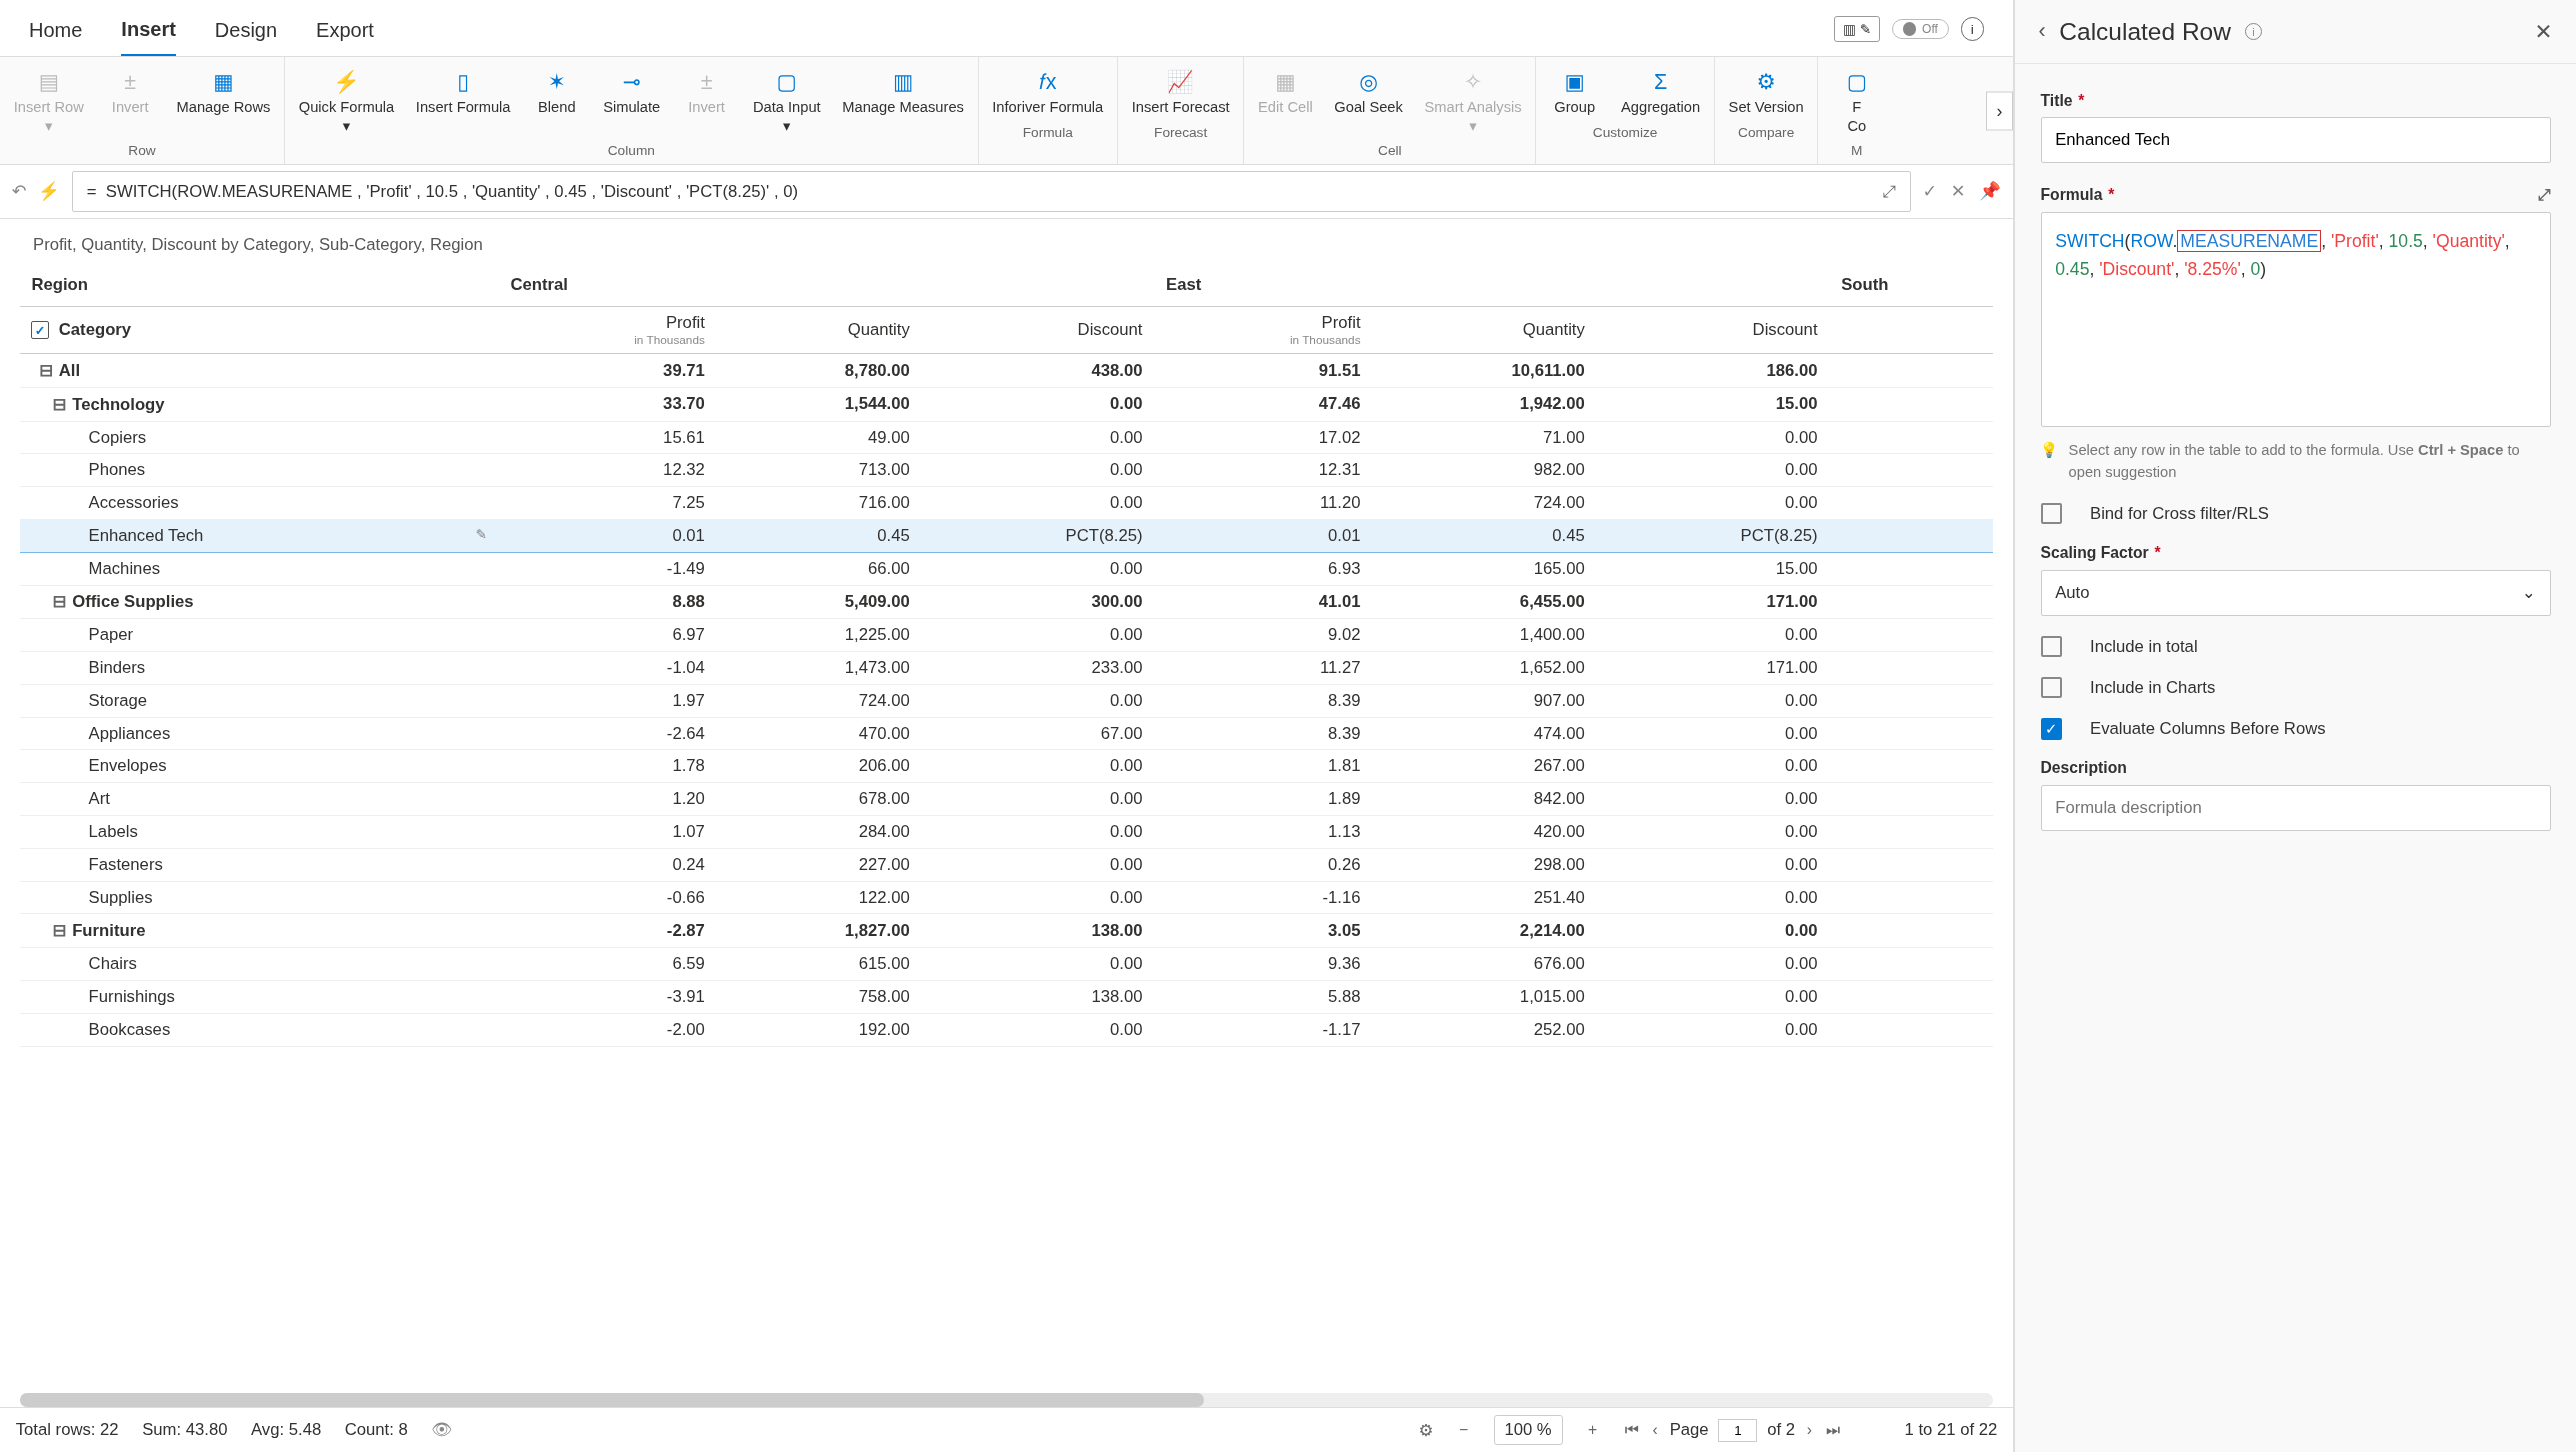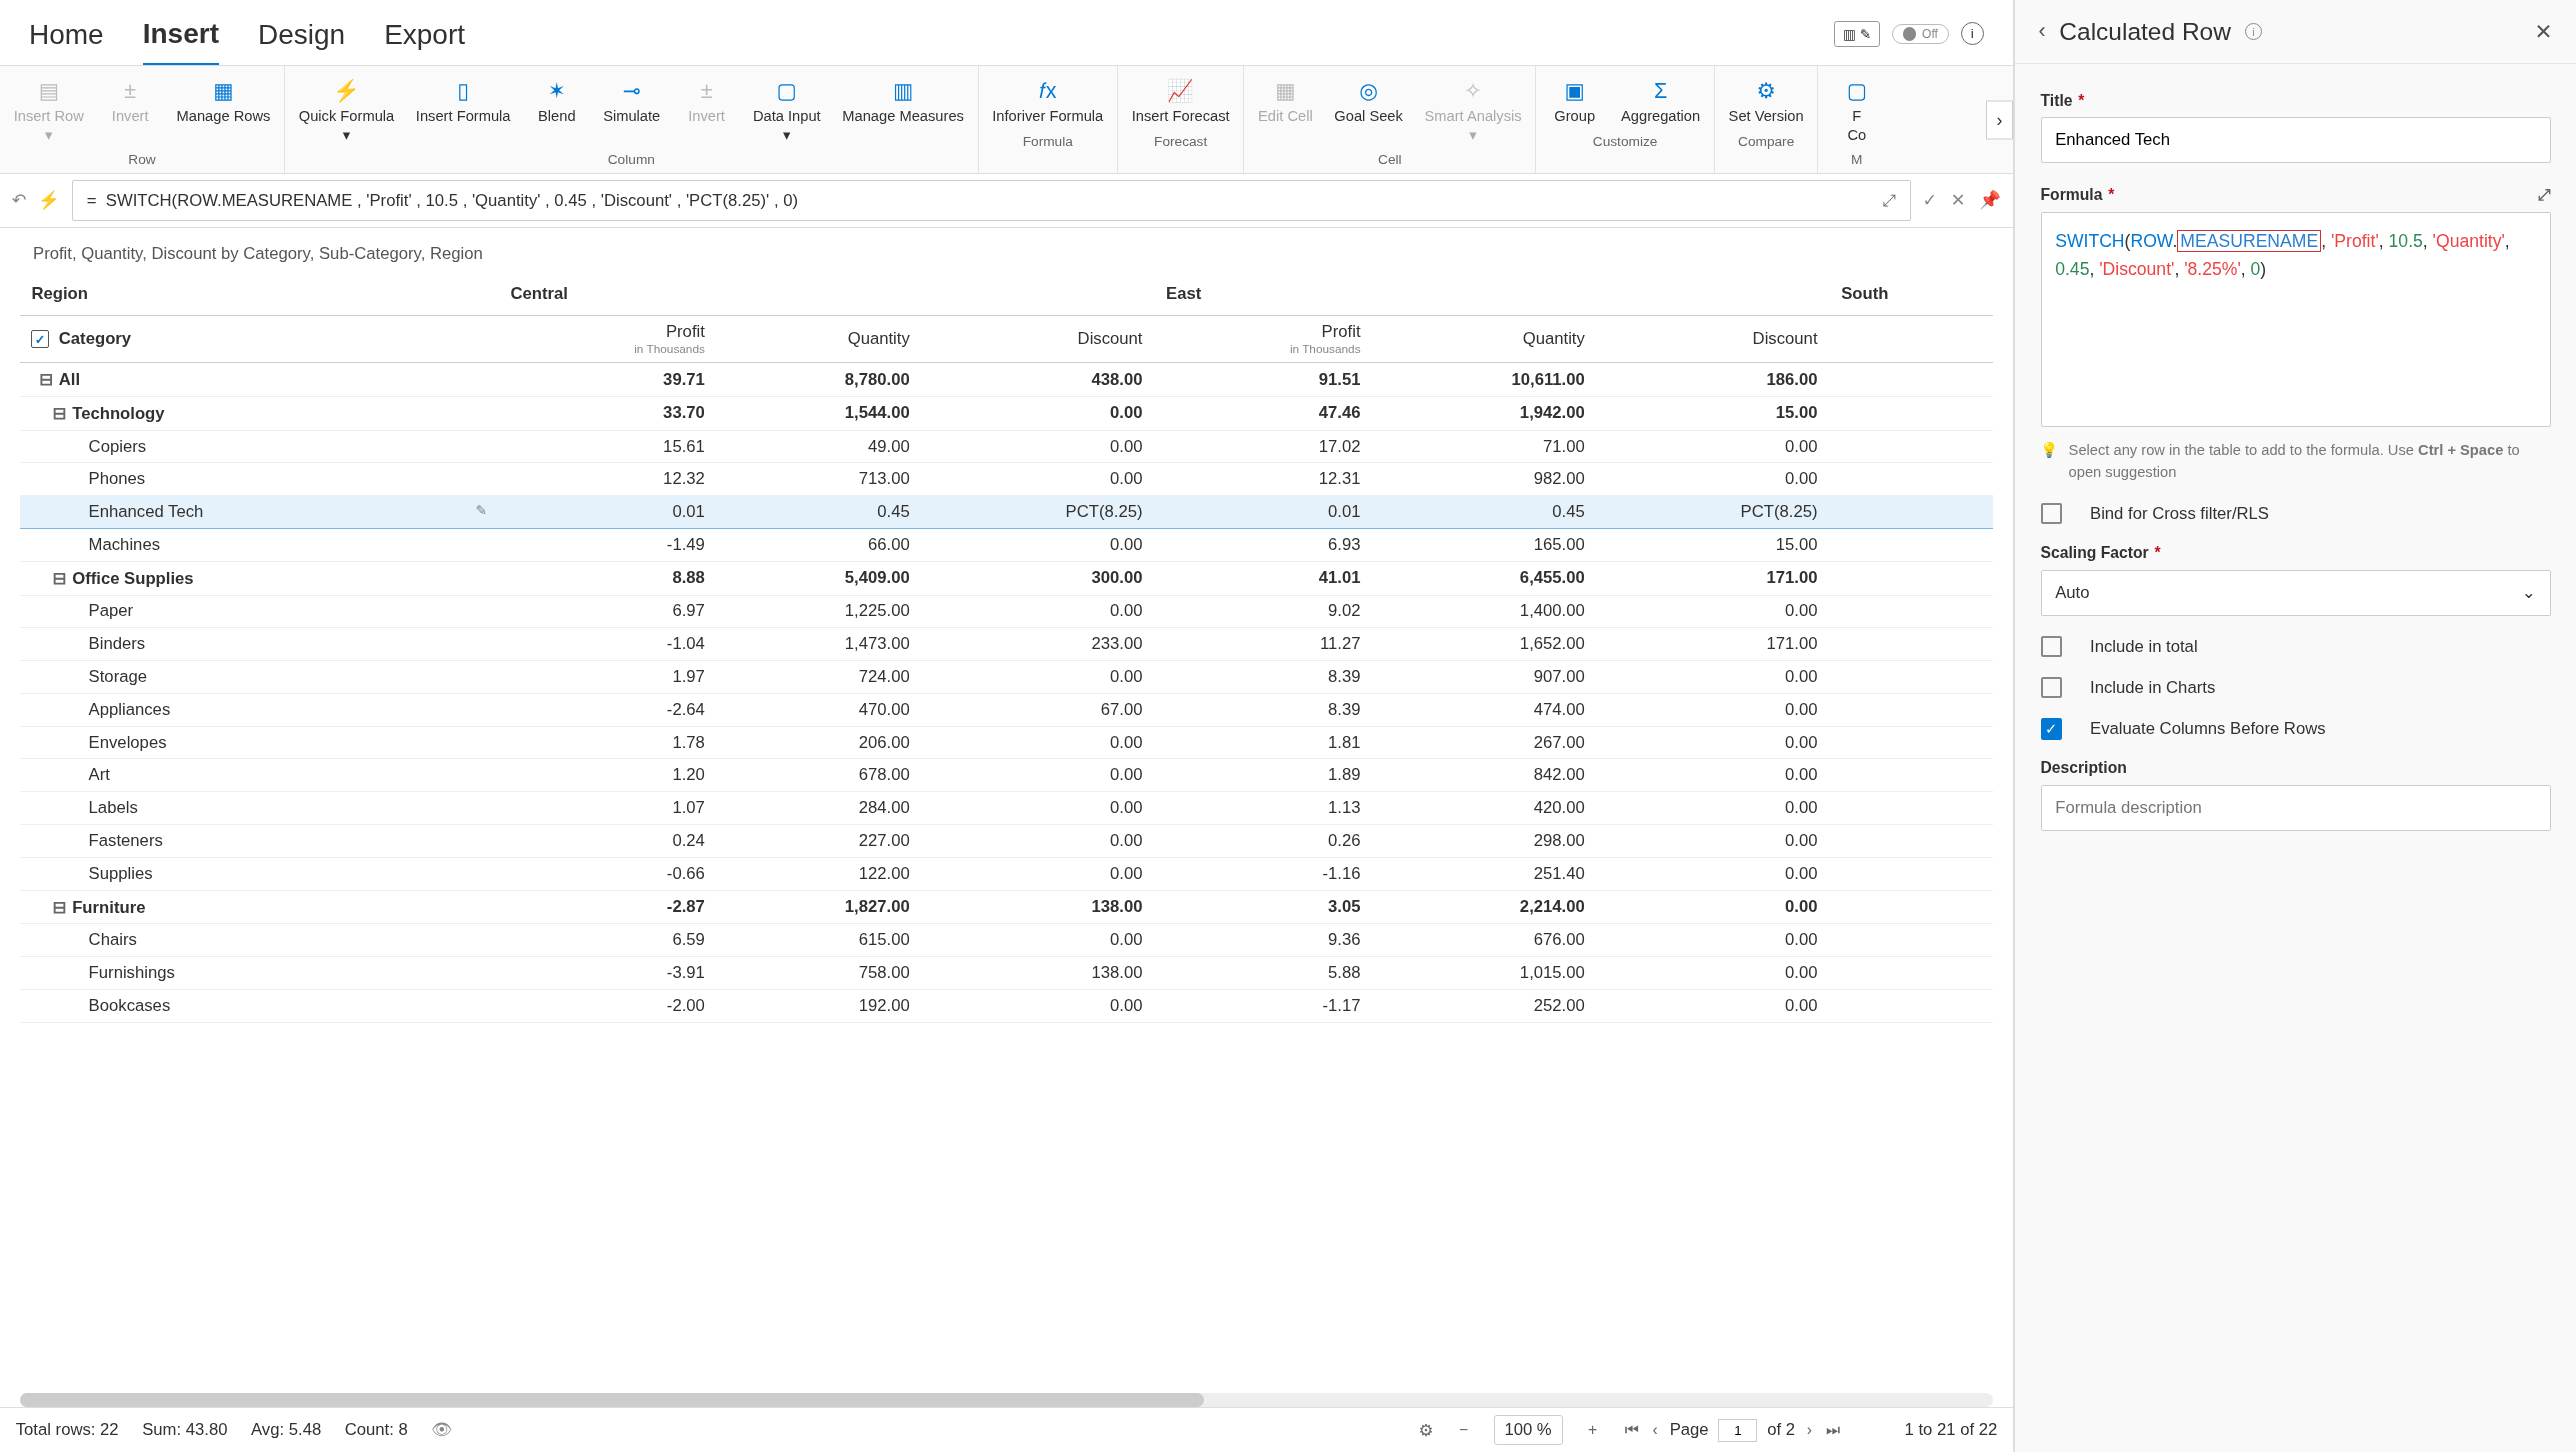--- a/index.html
+++ b/index.html
@@ -4,21 +4,21 @@
 <style>
   * { box-sizing: border-box; margin: 0; padding: 0; }
   body { font-family: "Segoe UI", Arial, sans-serif; font-size: 13.7px; color: #323130; background: #fff; overflow: hidden; }
   .app { display: flex; flex-direction: column; height: 1453px; width: 2576px; }
   .main { display: flex; flex: 1; min-height: 0; }
   .left { flex: 1; display: flex; flex-direction: column; min-width: 0; border-right: 1px solid #ddd; }
   .right { width: 562px; background: #f9f9f9; border-left: 1px solid #ddd; display: flex; flex-direction: column; }
 
   
   .tabs { display: flex; gap: 39px; padding: 11.8px 29px 0 29px; border-bottom: 1px solid #ddd; align-items: center; }
-  .tab { font-size: 28px; padding: 5.9px 0 13.7px 0; cursor: pointer; color: #323130; }
+  .tab { font-size: 20px; padding: 5.9px 0 13.7px 0; cursor: pointer; color: #323130; }
   .tab.active { font-weight: 600; border-bottom: 2.9px solid #0078d4; }
   .tabs-right { margin-left: auto; display: flex; gap: 11.8px; align-items: center; padding-bottom: 9.8px; }
   .pill { border: 1px solid #bbb; border-radius: 19.6px; padding: 2px 9.8px; font-size: 12px; display: inline-flex; align-items: center; gap: 5.9px; color: #888; }
   .toggle-dot { width: 13.7px; height: 13.7px; border-radius: 50%; background: #888; display: inline-block; }
   .icon-circle { width: 23.5px; height: 23.5px; border: 1.5px solid #666; border-radius: 50%; display: inline-flex; align-items: center; justify-content: center; font-size: 13.7px; }
   .editor-ico { border:1px solid #999; padding:3.9px 7.8px; border-radius:2.9px; display:inline-flex; gap:3.9px; align-items:center;}
 
   
   .ribbon { display: flex; border-bottom: 1px solid #ddd; background: #fafafa; position: relative; }
   .rgroup { border-right: 1px solid #e3e3e3; padding: 7.8px 3.9px 3.9px 3.9px; display: flex; flex-direction: column; align-items: center; }
@@ -322,20 +322,30 @@
               <tr>
                 <td class="rowhead l2"><span>Phones</span></td>
                 <td class="num">12.32</td>
                 <td class="num">713.00</td>
                 <td class="num">0.00</td>
                 <td class="num">12.31</td>
                 <td class="num">982.00</td>
                 <td class="num">0.00</td>
                 <td class="num"></td>
               </tr>
+              <tr>
+                <td class="rowhead l2"><span>Accessories</span></td>
+                <td class="num">7.25</td>
+                <td class="num">716.00</td>
+                <td class="num">0.00</td>
+                <td class="num">11.20</td>
+                <td class="num">724.00</td>
+                <td class="num">0.00</td>
+                <td class="num"></td>
+              </tr>
               <tr class="hl">
                 <td class="rowhead l2"><span>Enhanced Tech</span><span class="pencil">✎</span></td>
                 <td class="num">0.01</td>
                 <td class="num">0.45</td>
                 <td class="num">PCT(8.25)</td>
                 <td class="num">0.01</td>
                 <td class="num">0.45</td>
                 <td class="num">PCT(8.25)</td>
                 <td class="num"></td>
               </tr>

